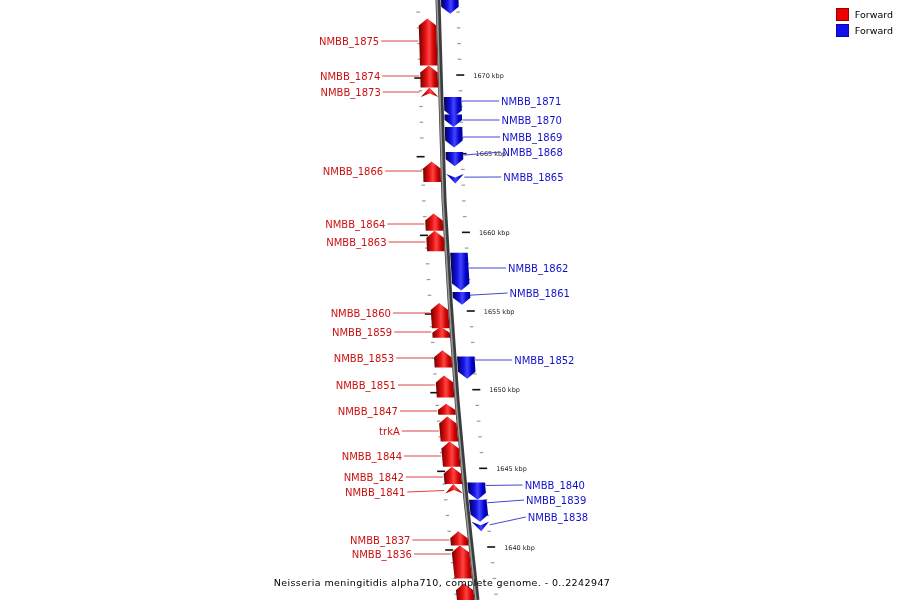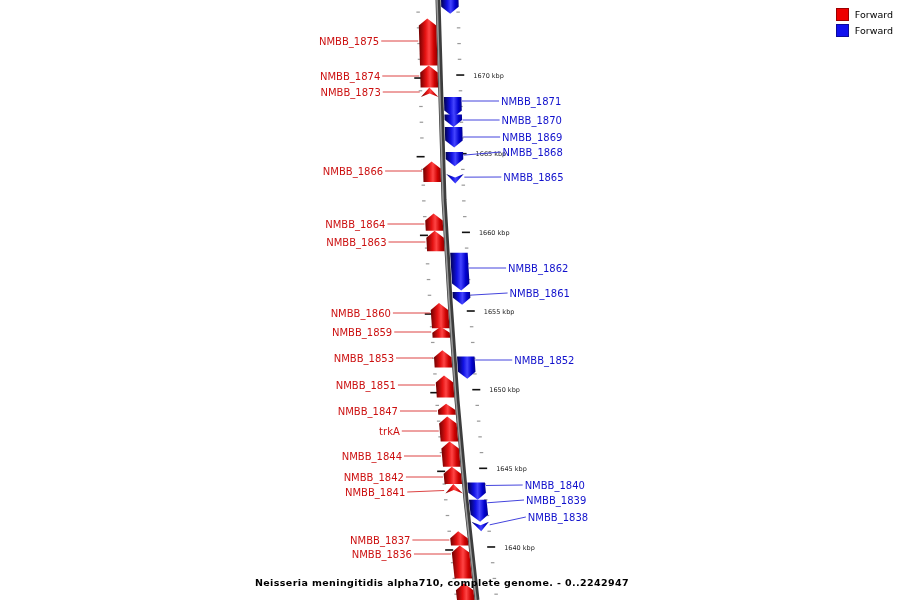--- a/index.html
+++ b/index.html
@@ -6,21 +6,21 @@
   .stage{position:relative;width:900px;height:600px;background:#fff;overflow:hidden;
          font-family:"DejaVu Sans",sans-serif;}
   .stage svg{position:absolute;left:0;top:0;}
   svg text{font-family:"DejaVu Sans",sans-serif;}
   .legend{position:absolute;top:8px;right:7px;}
   .legend-row{display:flex;align-items:center;margin-bottom:3px;}
   .swatch{width:13px;height:13px;display:inline-block;margin-right:6px;
           border:1px solid rgba(0,0,0,0.35);box-sizing:border-box;}
   .legend-label{font-size:9.5px;color:#000;line-height:13px;}
   .caption{position:absolute;left:0;right:16px;top:577px;text-align:center;
-           font-size:9.5px;letter-spacing:0.4px;color:#000;font-weight:bold;}
+           font-size:9.5px;letter-spacing:0.4px;color:#000;}
 </style>
 </head>
 <body>
 
 <div class="stage">
   <svg id="map-svg" width="900" height="600" viewBox="0 0 900 600">
       <defs>
         <linearGradient id="gradF" x1="0" y1="0" x2="1" y2="0">
           <stop offset="0" stop-color="#6f0000"></stop>
           <stop offset="0.35" stop-color="#e41212"></stop>

